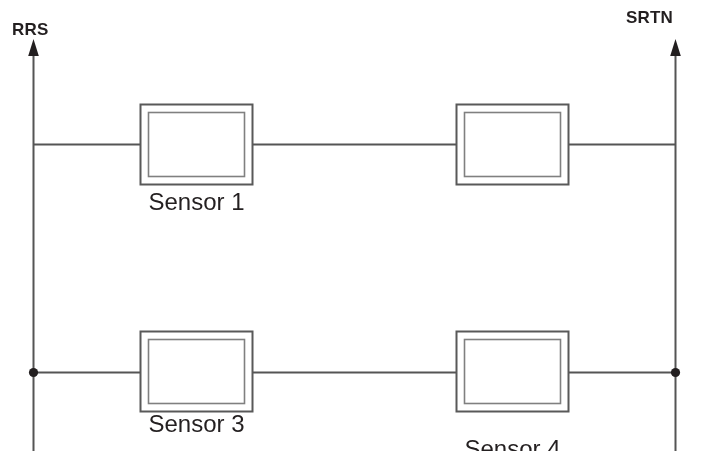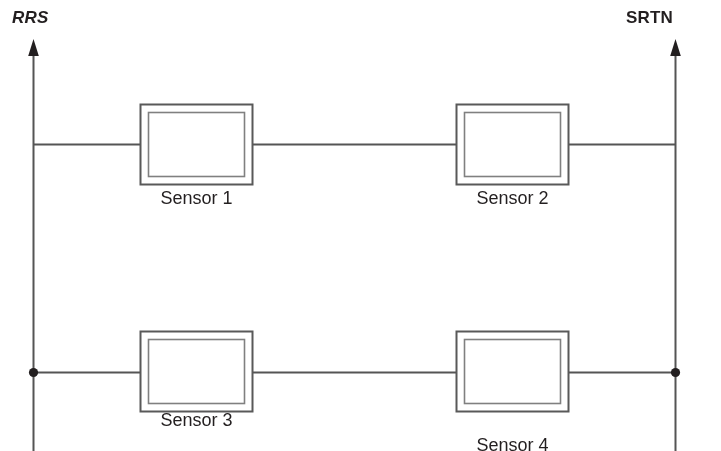--- a/index.html
+++ b/index.html
@@ -27,21 +27,21 @@
     font-family: "Liberation Sans", sans-serif;
     font-size: 17px;
     font-weight: bold;
     color: #231f20;
     white-space: nowrap;
     letter-spacing: 0.2px;
   }
   .sensor-label {
     position: absolute;
     font-family: "Liberation Sans", sans-serif;
-    font-size: 18px;
+    font-size: 24px;
     font-weight: normal;
     color: #231f20;
     white-space: nowrap;
     text-align: center;
   }
 </style>
 </head>
 <body>
 
 <div id="diagram-root">
@@ -67,25 +67,24 @@
     <rect x="148.5" y="339.5" width="96" height="64" fill="#ffffff" stroke="#808080" stroke-width="1.6"></rect>
 
     <rect x="456.5" y="331.5" width="112" height="80" fill="#ffffff" stroke="#595959" stroke-width="2"></rect>
     <rect x="464.5" y="339.5" width="96" height="64" fill="#ffffff" stroke="#808080" stroke-width="1.6"></rect>
 
     <circle cx="33.5" cy="372.5" r="4.6" fill="#231f20"></circle>
     <circle cx="675.5" cy="372.5" r="4.6" fill="#231f20"></circle>
 
   </svg>
 
-  <div class="rail-label" style="left:12px; top:8px;font-style:italic;">RRS</div>
+  <div class="rail-label" style="left:12px; top:20px;">RRS</div>
 
   <div class="rail-label" style="left:626px; top:8px;">SRTN</div>
 
   <div class="sensor-label" style="left:140px; top:188px; width:113px;">Sensor 1</div>
 
-  <div class="sensor-label" style="left:456px; top:188px; width:113px;">Sensor 2</div>
 
   <div class="sensor-label" style="left:140px; top:410px; width:113px;">Sensor 3</div>
 
   <div class="sensor-label" style="left:456px; top:415px; width:113px;margin-top:20px;">Sensor 4</div>
 
 </div>
 
 </body></html>

